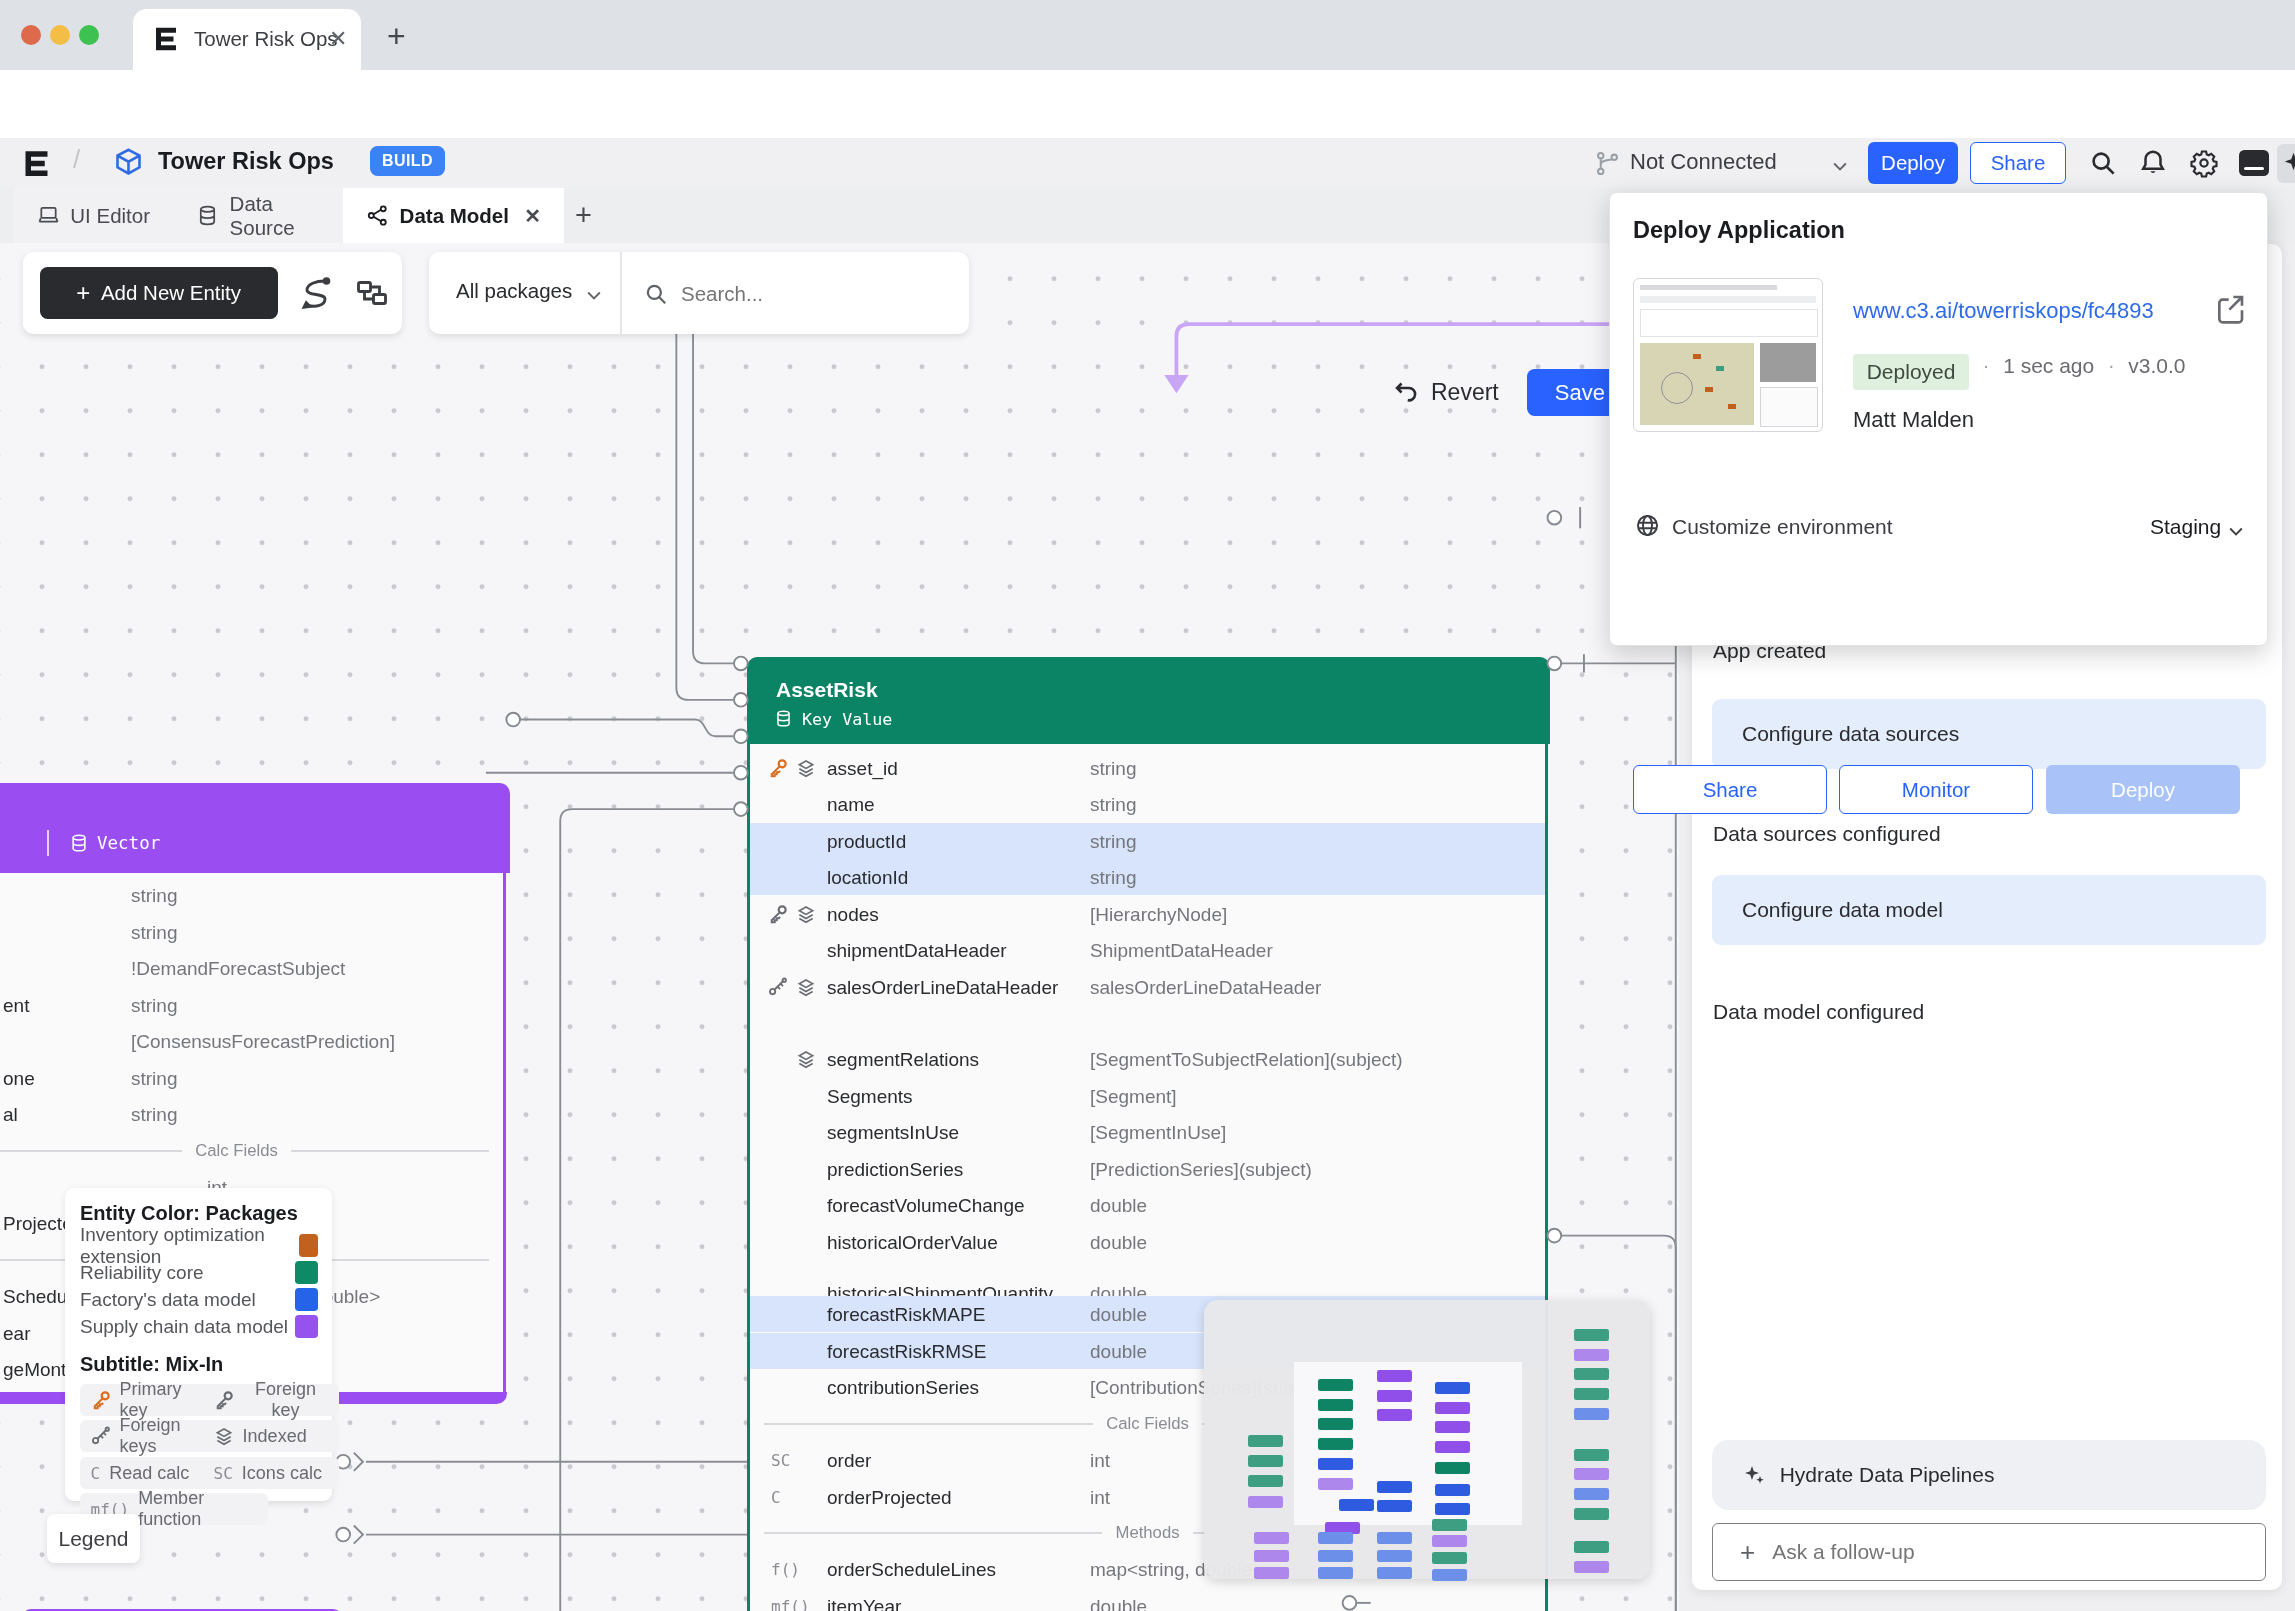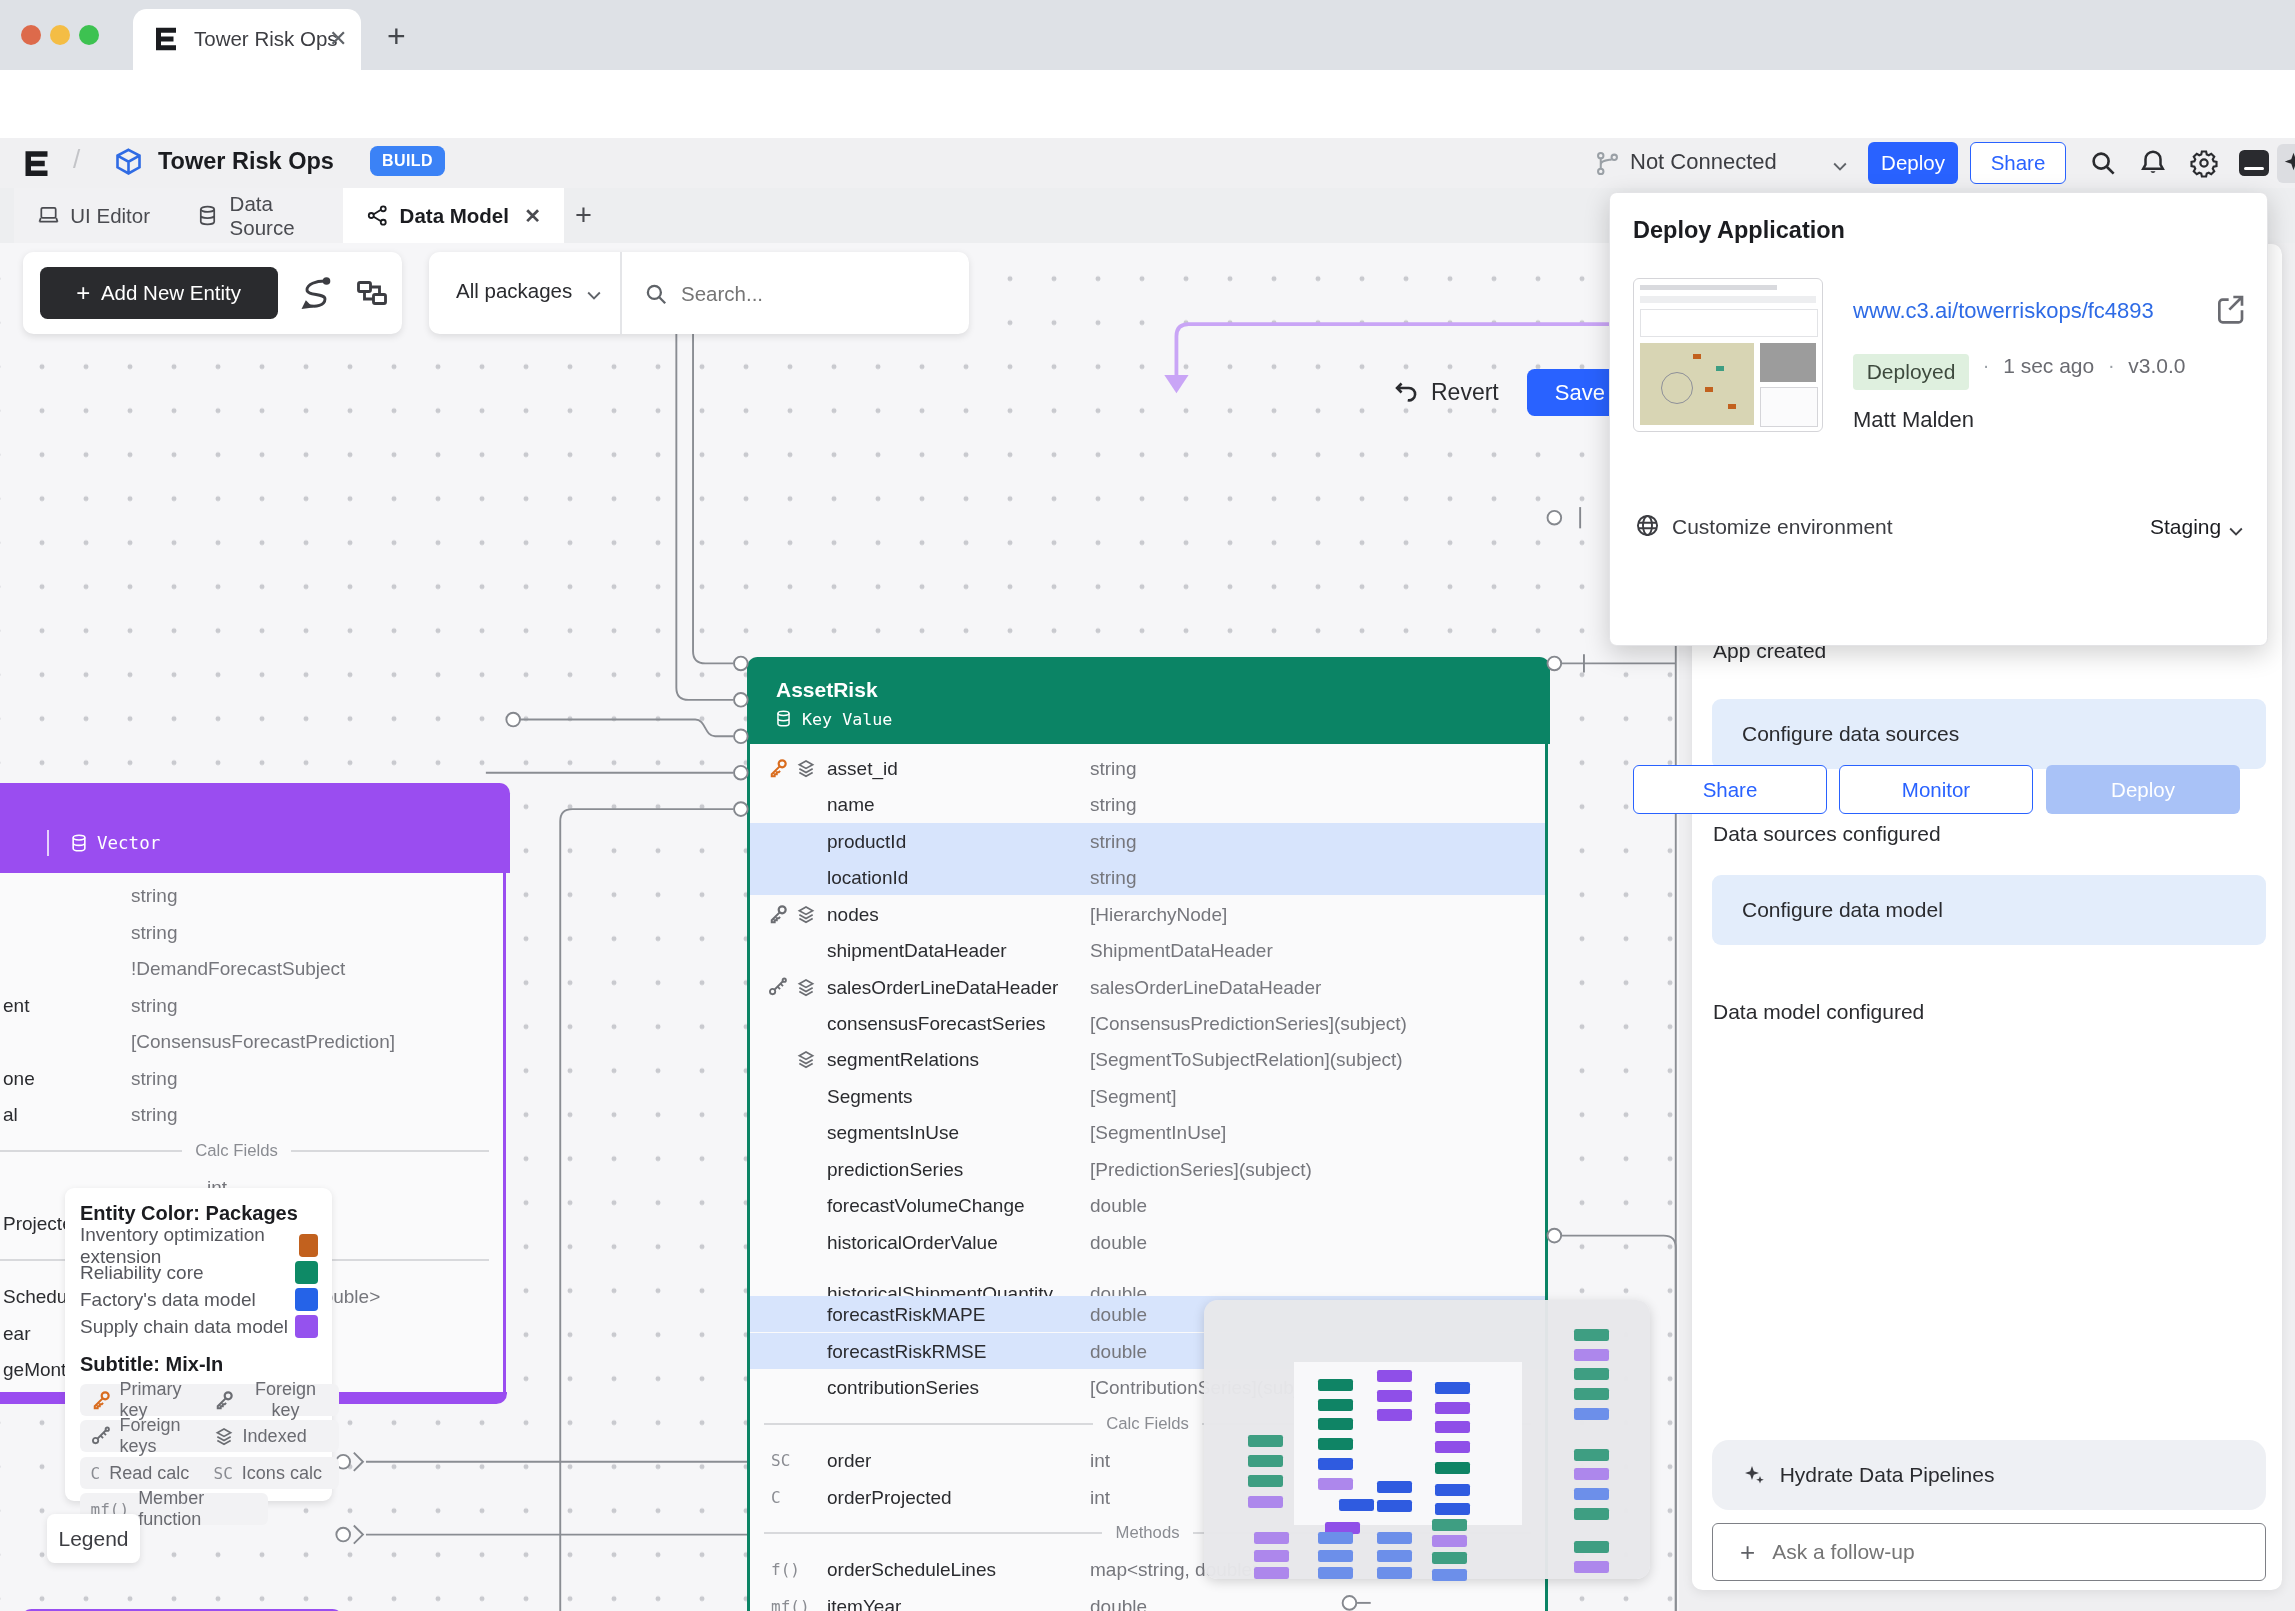--- a/index.html
+++ b/index.html
@@ -355,24 +355,20 @@
           <span class="fico" style="left:46px;">
             <svg viewBox="0 0 24 24" width="20" height="20" fill="none" stroke="#6B6D72" stroke-width="2">
               <path d="M4 8 12 3.5 20 8 12 12.5z"></path>
               <path d="M4 13 12 17.5 20 13"></path>
               <path d="M4 17.5 12 22 20 17.5"></path>
             </svg>
           </span>
           <span class="fname" style="left:77px;">salesOrderLineDataHeader</span>
           <span class="ftype" style="left:340px;">salesOrderLineDataHeader</span>
         </div>
-        <div class="frow" style="top: 261px;">
-          <span class="fname" style="left:77px;">consensusForecastSeries</span>
-          <span class="ftype" style="left:340px;">[ConsensusPredictionSeries](subject)</span>
-        </div>
         <div class="frow" style="top: 297px;">
           <span class="fico" style="left:46px;">
             <svg viewBox="0 0 24 24" width="20" height="20" fill="none" stroke="#6B6D72" stroke-width="2">
               <path d="M4 8 12 3.5 20 8 12 12.5z"></path>
               <path d="M4 13 12 17.5 20 13"></path>
               <path d="M4 17.5 12 22 20 17.5"></path>
             </svg>
           </span>
           <span class="fname" style="left:77px;">segmentRelations</span>
           <span class="ftype" style="left:340px;">[SegmentToSubjectRelation](subject)</span>

